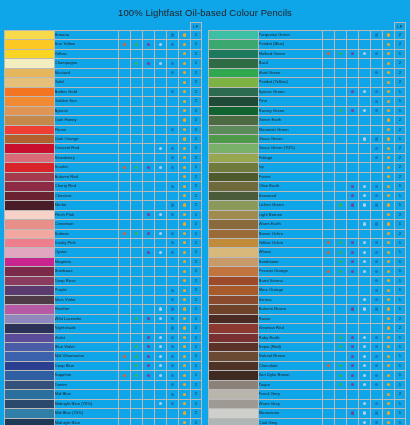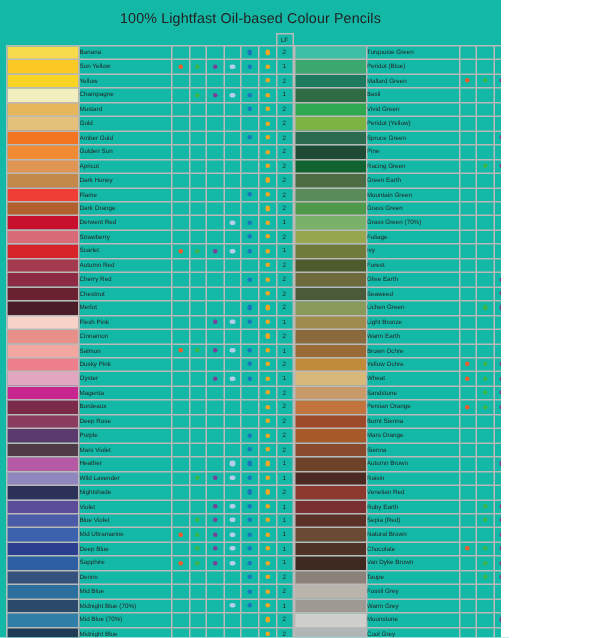--- a/index.html
+++ b/index.html
@@ -4,22 +4,22 @@
 <style>
   * { box-sizing: border-box; }
   html, body {
     margin: 0; padding: 0;
     width: 410px; height: 425px;
     background: #ffffff;
     font-family: "Liberation Sans", sans-serif;
   }
   #page {
     position: relative;
-    width: 334px; height: 425px;
-    background: #14b8a6;
+    width: 410px; height: 425px;
+    background: #0ea5e9;
     overflow: hidden;
   }
   .title {
     text-align: center;
     font-size: 9.5px;
     color: #231f20;
     letter-spacing: .1px;
     padding-top: 7px;
     font-weight: 400;
   }

